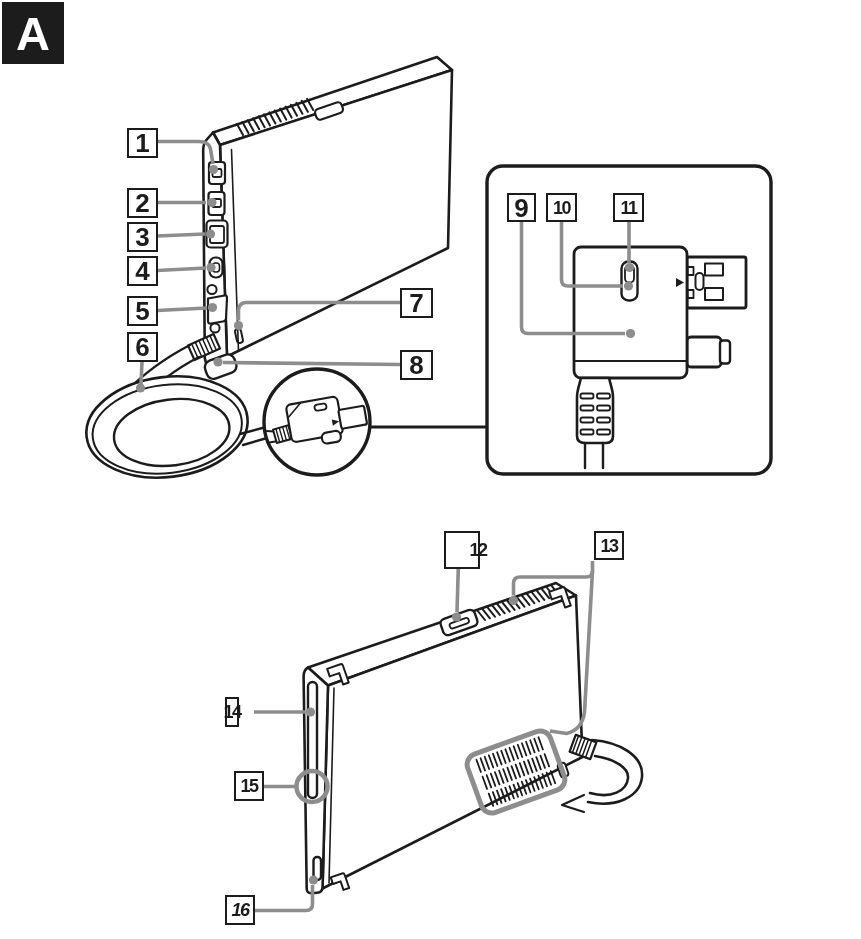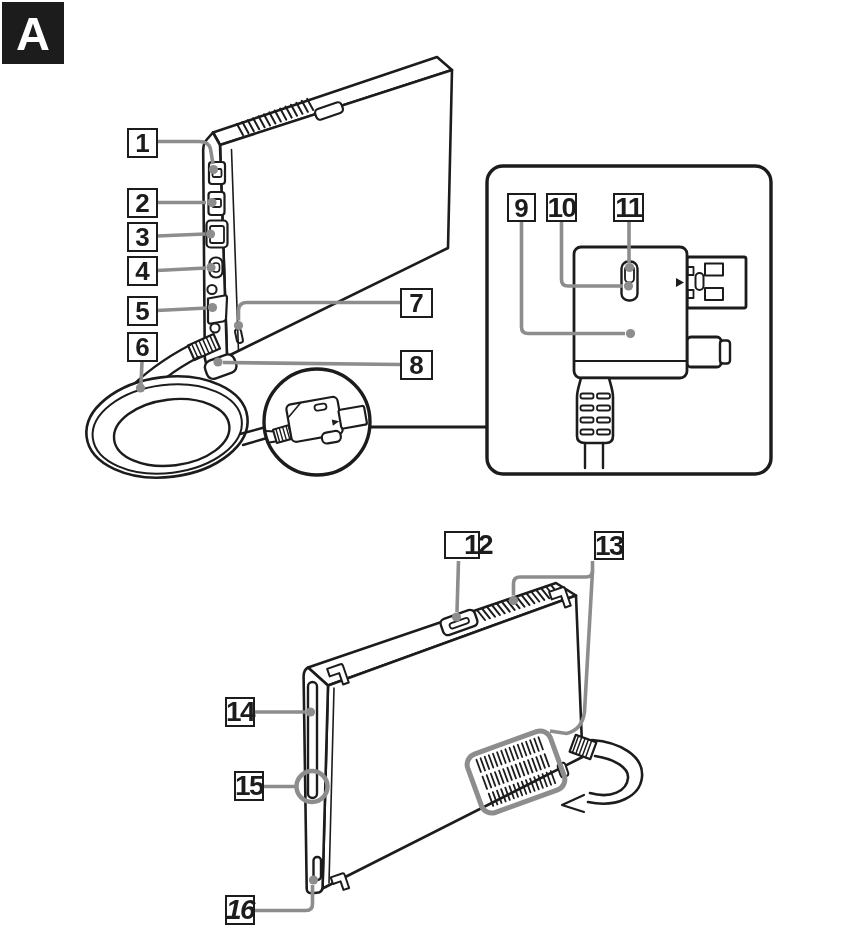--- a/index.html
+++ b/index.html
@@ -12,21 +12,21 @@
          font-family:"Liberation Sans","DejaVu Sans",sans-serif;}
   .art{position:absolute;left:0;top:0;}
   .s{stroke:var(--ink);fill:none;stroke-linecap:round;stroke-linejoin:round;}
   .sf{stroke:var(--ink);fill:var(--paper);stroke-linecap:round;stroke-linejoin:round;}
   .if{fill:var(--ink);stroke:none;}
   .ld{stroke:var(--leader);fill:none;}
   .ldf{fill:var(--leader);stroke:none;}
   .callout{position:absolute;display:flex;align-items:center;justify-content:center;
            background:var(--paper);border:2.8px solid var(--ink);box-sizing:border-box;
            font-weight:bold;font-size:26px;color:var(--ink);line-height:1;}
-  .callout.two{font-size:28px;letter-spacing:-1.5px;}
+  .callout.two{font-size:18px;letter-spacing:-1.5px;}
   .badge{position:absolute;left:2px;top:2px;width:62px;height:62px;background:var(--ink);
          color:var(--paper);display:flex;align-items:center;justify-content:center;
          font-size:47px;font-weight:bold;}
 </style>
 </head>
 <body>
 
 <div class="stage">
 
 <svg class="art" width="861" height="939" viewBox="0 0 861 939">
@@ -243,19 +243,19 @@
 <div class="callout" style="left:127px;top:188px;width:31px;height:30px;">2</div>
 <div class="callout" style="left:127px;top:222px;width:31px;height:30px;">3</div>
 <div class="callout" style="left:127px;top:256px;width:31px;height:30px;">4</div>
 <div class="callout" style="left:127px;top:296px;width:31px;height:30px;">5</div>
 <div class="callout" style="left:127px;top:332px;width:31px;height:30px;">6</div>
 <div class="callout" style="left:400px;top:288px;width:33px;height:30px;">7</div>
 <div class="callout" style="left:400px;top:350px;width:33px;height:30px;">8</div>
 <div class="callout" style="left:507px;top:193px;width:29px;height:29px;">9</div>
 <div class="callout two" style="left:546px;top:193px;width:31px;height:29px;">10</div>
 <div class="callout two" style="left:613px;top:193px;width:31px;height:29px;">11</div>
-<div class="callout two" style="left:444px;top:531px;width:30px;height:28px;padding-left:32px;">12</div>
+<div class="callout two" style="left:444px;top:531px;width:30px;height:38px;padding-left:32px;">12</div>
 <div class="callout two" style="left:582px;top:531px;width:30px;height:29px;margin-left:12px;">13</div>
-<div class="callout two" style="left:225px;top:697px;width:30px;height:30px;">14</div>
+<div class="callout two" style="left:225px;top:697px;width:14px;height:30px;">14</div>
 <div class="callout two" style="left:234px;top:771px;width:30px;height:30px;">15</div>
 <div class="callout two" style="left:225px;top:895px;width:30px;height:30px;font-style:italic;">16</div>
 
 </div>
 
 </body></html>

